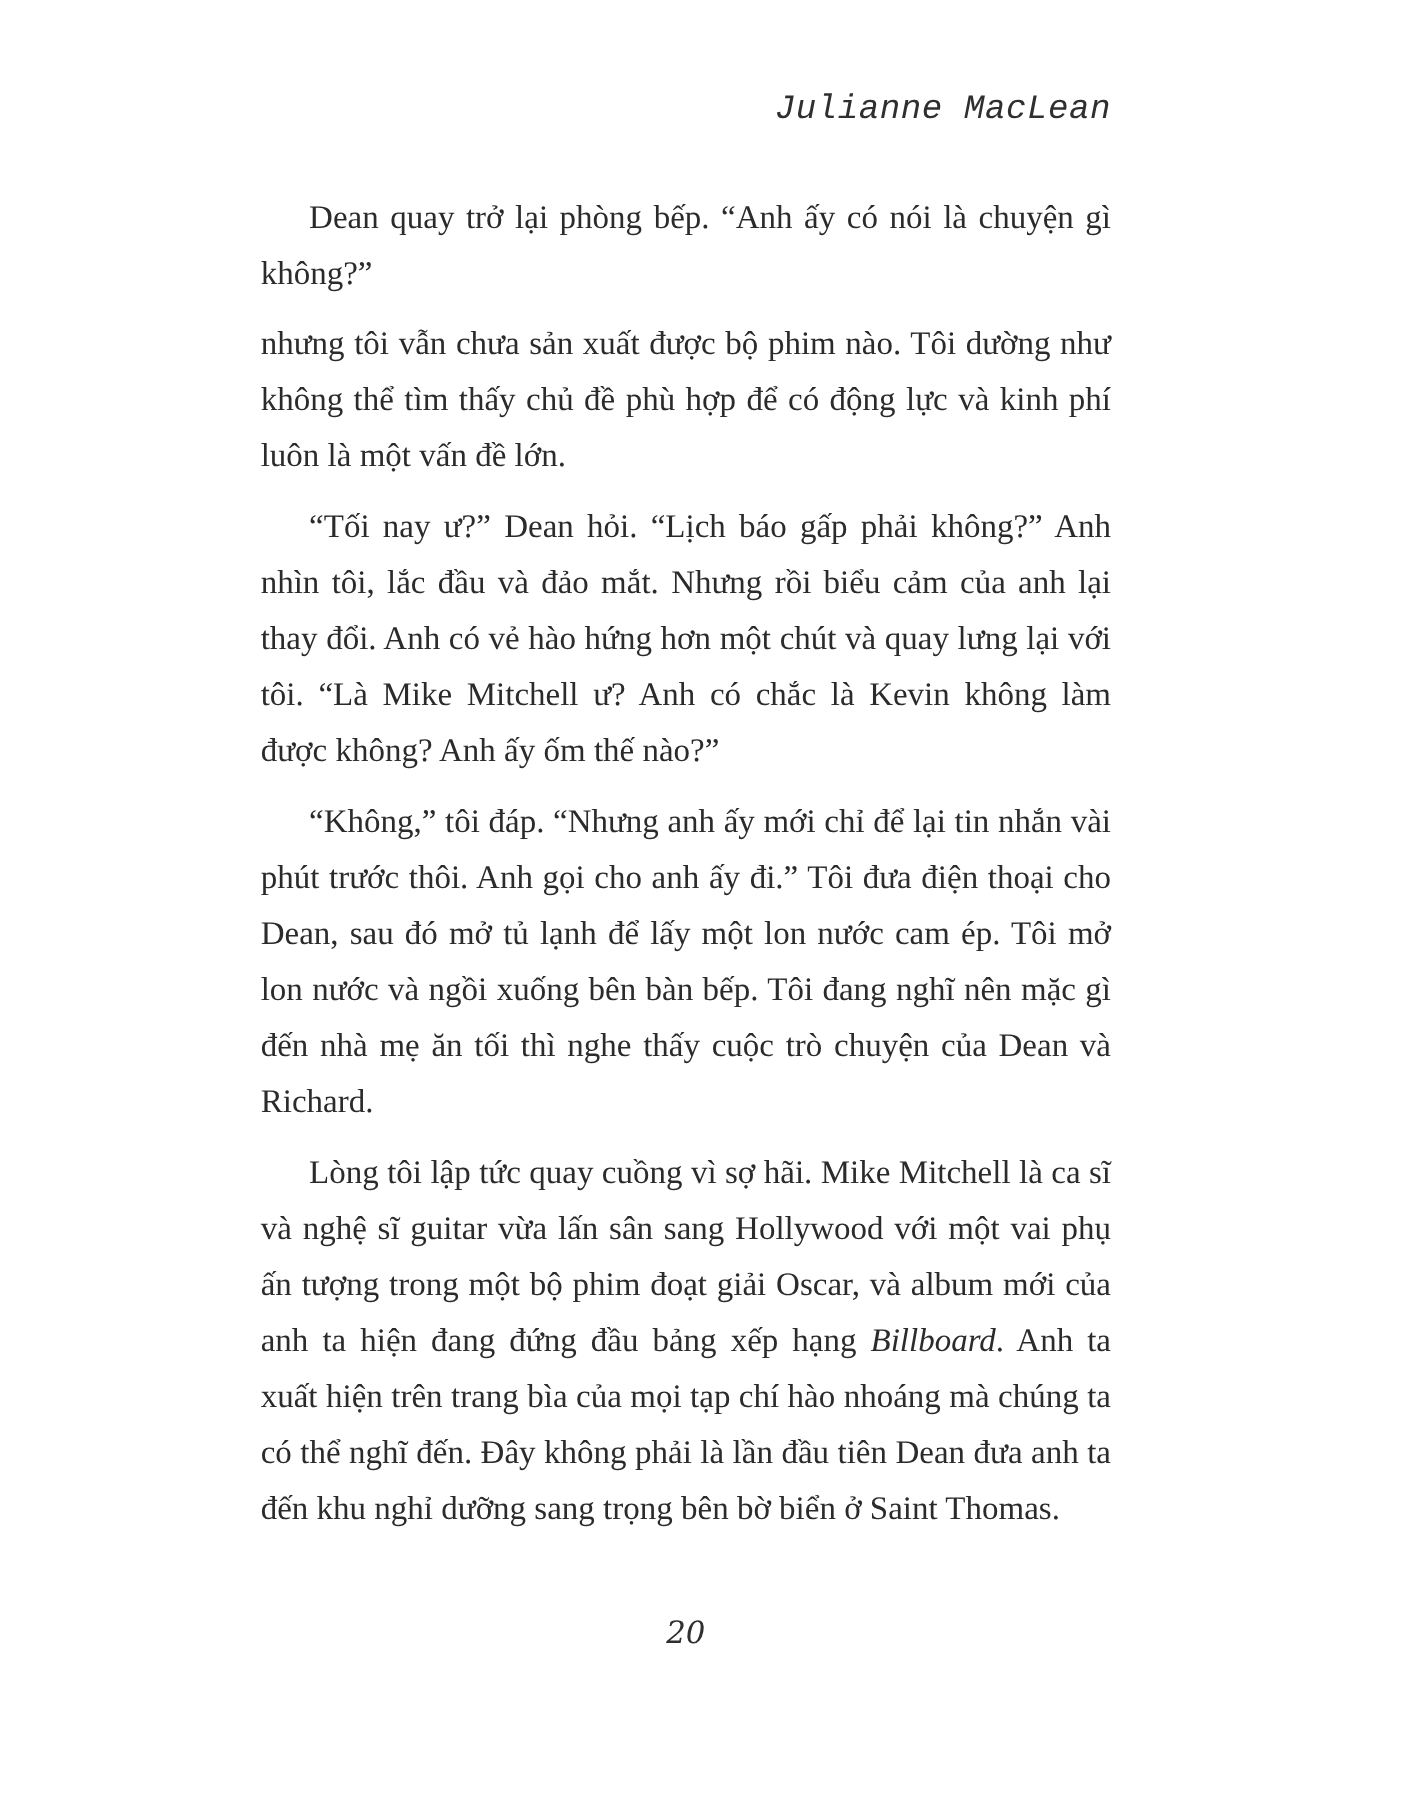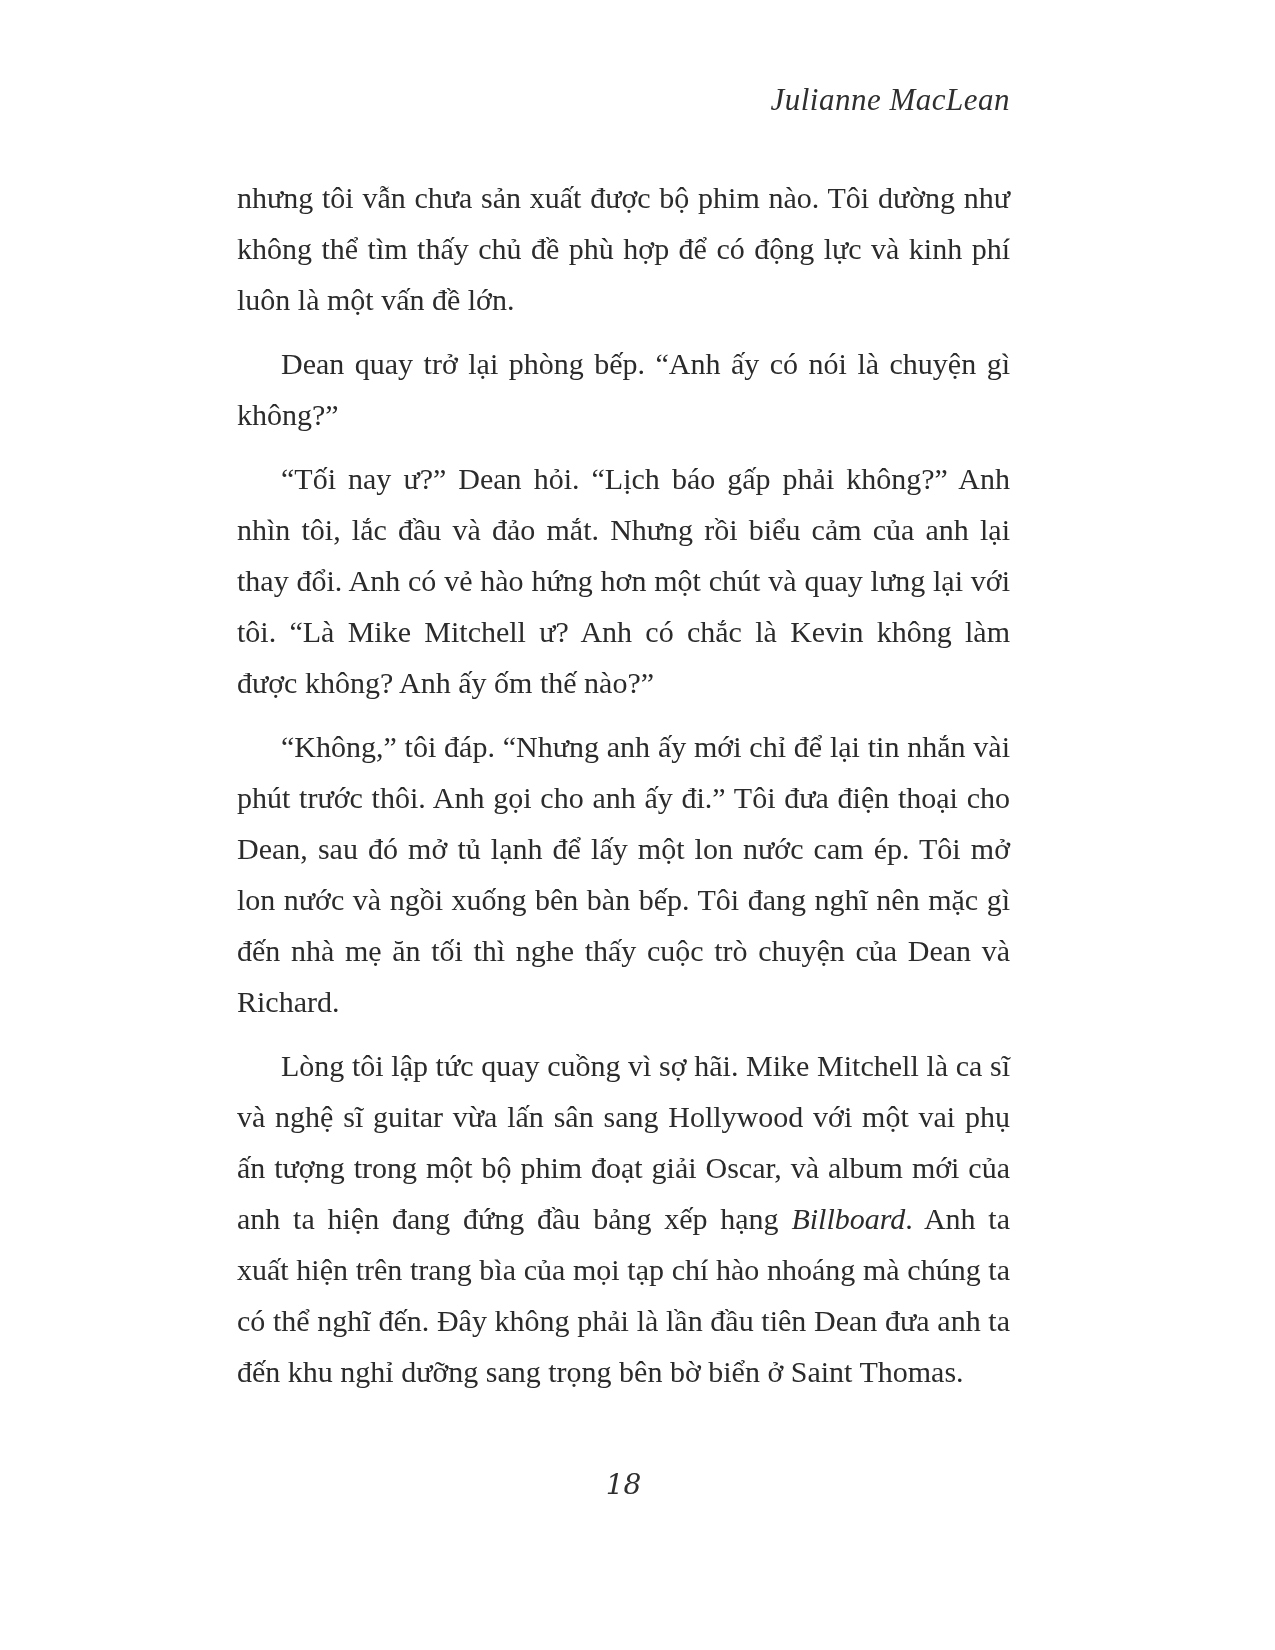--- a/index.html
+++ b/index.html
@@ -15,21 +15,21 @@
       overflow: hidden;
       font-family: "Liberation Serif", serif;
       color: #2a2a2a;
     }
     .running-header {
       position: absolute;
       top: 82px;
       left: 237px;
       width: 773px;
       text-align: right;
-      font-family: Liberation Serif, serif;
+      font-family: Liberation Mono, monospace;
       font-style: italic;
       font-size: 31px;
       letter-spacing: 0.5px;
       color: #2f2f2f;
     }
     .content {
       position: absolute;
       top: 172px;
       left: 237px;
       width: 773px;
@@ -63,27 +63,27 @@
   </style>
 </head>
 <body>
 
 <div class="page">
 
   <div class="running-header">Julianne MacLean</div>
 
   <div class="content">
 
+    <p class="para indent"><span>Dean quay trở lại phòng bếp. “Anh ấy có nói là chuyện gì không?”</span></p>
+
     <p class="para"><span>nhưng tôi vẫn chưa sản xuất được bộ phim nào. Tôi dường như không thể tìm thấy chủ đề phù hợp để có động lực và kinh phí luôn là một vấn đề lớn.</span></p>
-
-    <p class="para indent"><span>Dean quay trở lại phòng bếp. “Anh ấy có nói là chuyện gì không?”</span></p>
 
     <p class="para indent"><span>“Tối nay ư?” Dean hỏi. “Lịch báo gấp phải không?” Anh nhìn tôi, lắc đầu và đảo mắt. Nhưng rồi biểu cảm của anh lại thay đổi. Anh có vẻ hào hứng hơn một chút và quay lưng lại với tôi. “Là Mike Mitchell ư? Anh có chắc là Kevin không làm được không? Anh ấy ốm thế nào?”</span></p>
 
     <p class="para indent"><span>“Không,” tôi đáp. “Nhưng anh ấy mới chỉ để lại tin nhắn vài phút trước thôi. Anh gọi cho anh ấy đi.” Tôi đưa điện thoại cho Dean, sau đó mở tủ lạnh để lấy một lon nước cam ép. Tôi mở lon nước và ngồi xuống bên bàn bếp. Tôi đang nghĩ nên mặc gì đến nhà mẹ ăn tối thì nghe thấy cuộc trò chuyện của Dean và Richard.</span></p>
 
     <p class="para indent"><span>Lòng tôi lập tức quay cuồng vì sợ hãi. Mike Mitchell là ca sĩ và nghệ sĩ guitar vừa lấn sân sang Hollywood với một vai phụ ấn tượng trong một bộ phim đoạt giải Oscar, và album mới của anh ta hiện đang đứng đầu bảng xếp hạng </span><em>Billboard</em><span>. Anh ta xuất hiện trên trang bìa của mọi tạp chí hào nhoáng mà chúng ta có thể nghĩ đến. Đây không phải là lần đầu tiên Dean đưa anh ta đến khu nghỉ dưỡng sang trọng bên bờ biển ở Saint Thomas.</span></p>
 
   </div>
 
-  <div class="page-number">18</div>
+  <div class="page-number">20</div>
 
 </div>
 
 </body></html>

